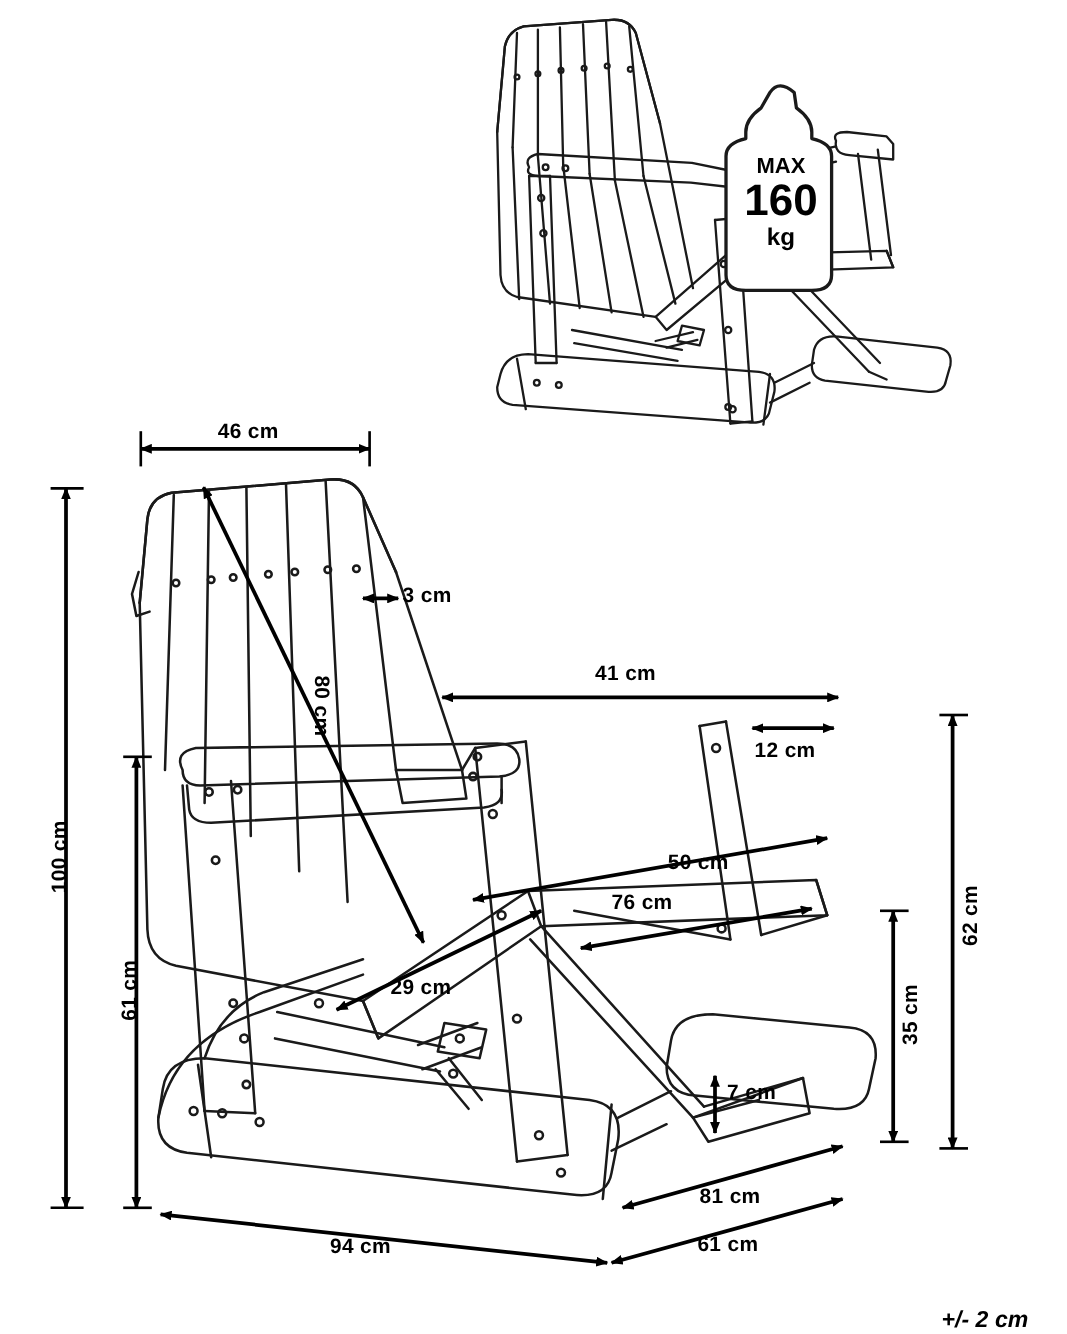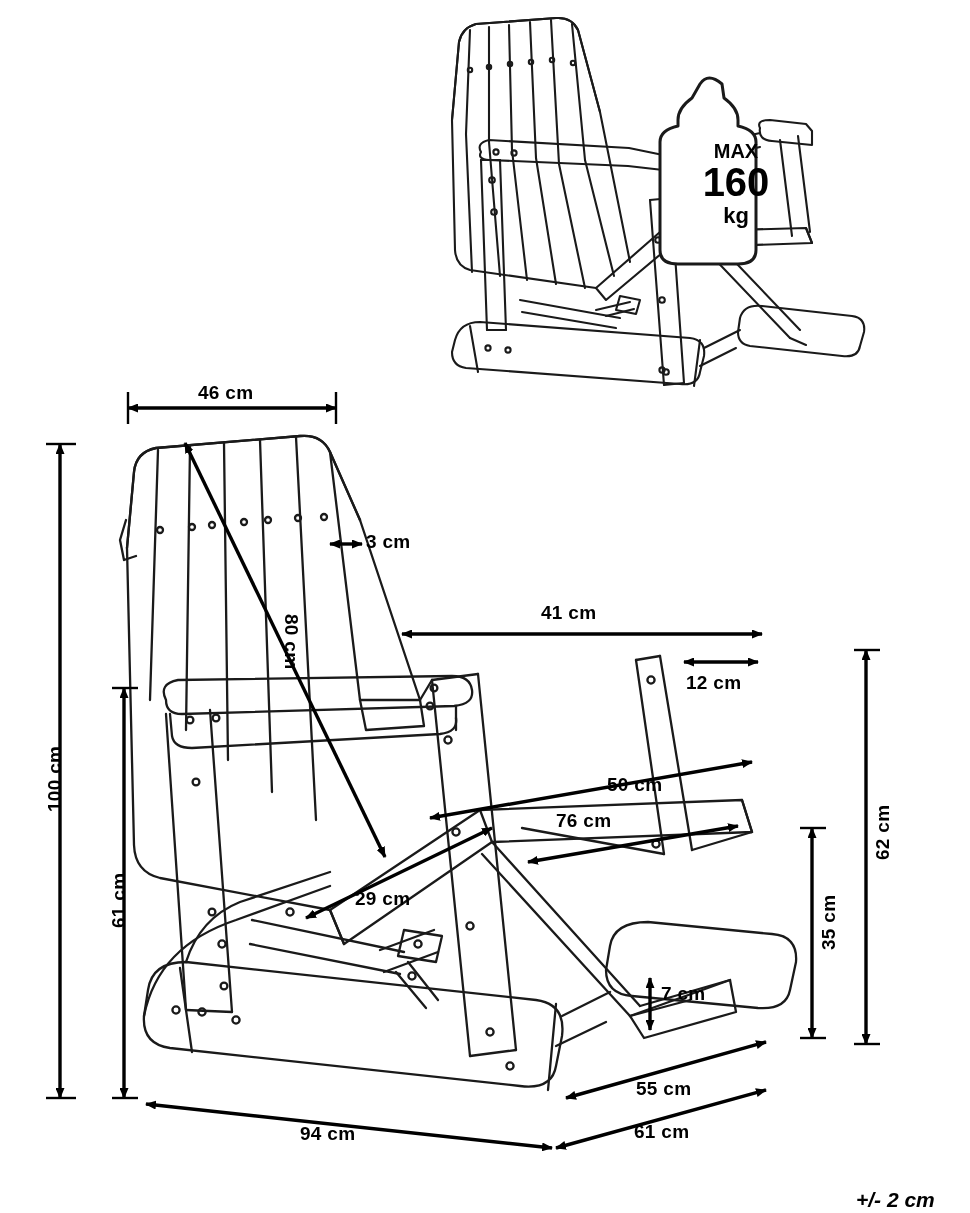--- a/index.html
+++ b/index.html
@@ -43,21 +43,20 @@
     color: #000000;
     white-space: nowrap;
   }
   .badge-text {
     position: absolute;
     text-align: center;
     font-family: "Liberation Sans", sans-serif;
     font-weight: bold;
     color: #000000;
     white-space: nowrap;
-    padding-left: 26px;
   }
   svg { display: block; }
 </style>
 </head>
 <body>
 
 <div id="sheet">
 
   <svg class="layer" viewBox="0 0 970 1213" width="970" height="1213" fill="none" stroke="#1a1a1a" stroke-width="2.1" stroke-linecap="round" stroke-linejoin="round">
 
@@ -354,21 +353,21 @@
   <div class="dim-label" style="left:607px; top:774px;">50 cm</div>
 
   <div class="dim-label" style="left:355px; top:888px;">29 cm</div>
 
   <div class="dim-label vert" style="left:818px; top:950px; transform:rotate(-90deg);">35 cm</div>
 
   <div class="dim-label vert" style="left:872px; top:860px; transform:rotate(-90deg);">62 cm</div>
 
   <div class="dim-label" style="left:661px; top:983px;">7 cm</div>
 
-  <div class="dim-label" style="left:636px; top:1078px;">55 cm</div>
+  <div class="dim-label" style="left:636px; top:1078px;">81 cm</div>
 
   <div class="dim-label" style="left:300px; top:1123px;">94 cm</div>
 
   <div class="dim-label" style="left:634px; top:1121px;">61 cm</div>
 
   <div class="tol" style="left:856px; top:1188px;font-style:italic;">+/- 2 cm</div>
 
 </div>
 
 </body></html>

